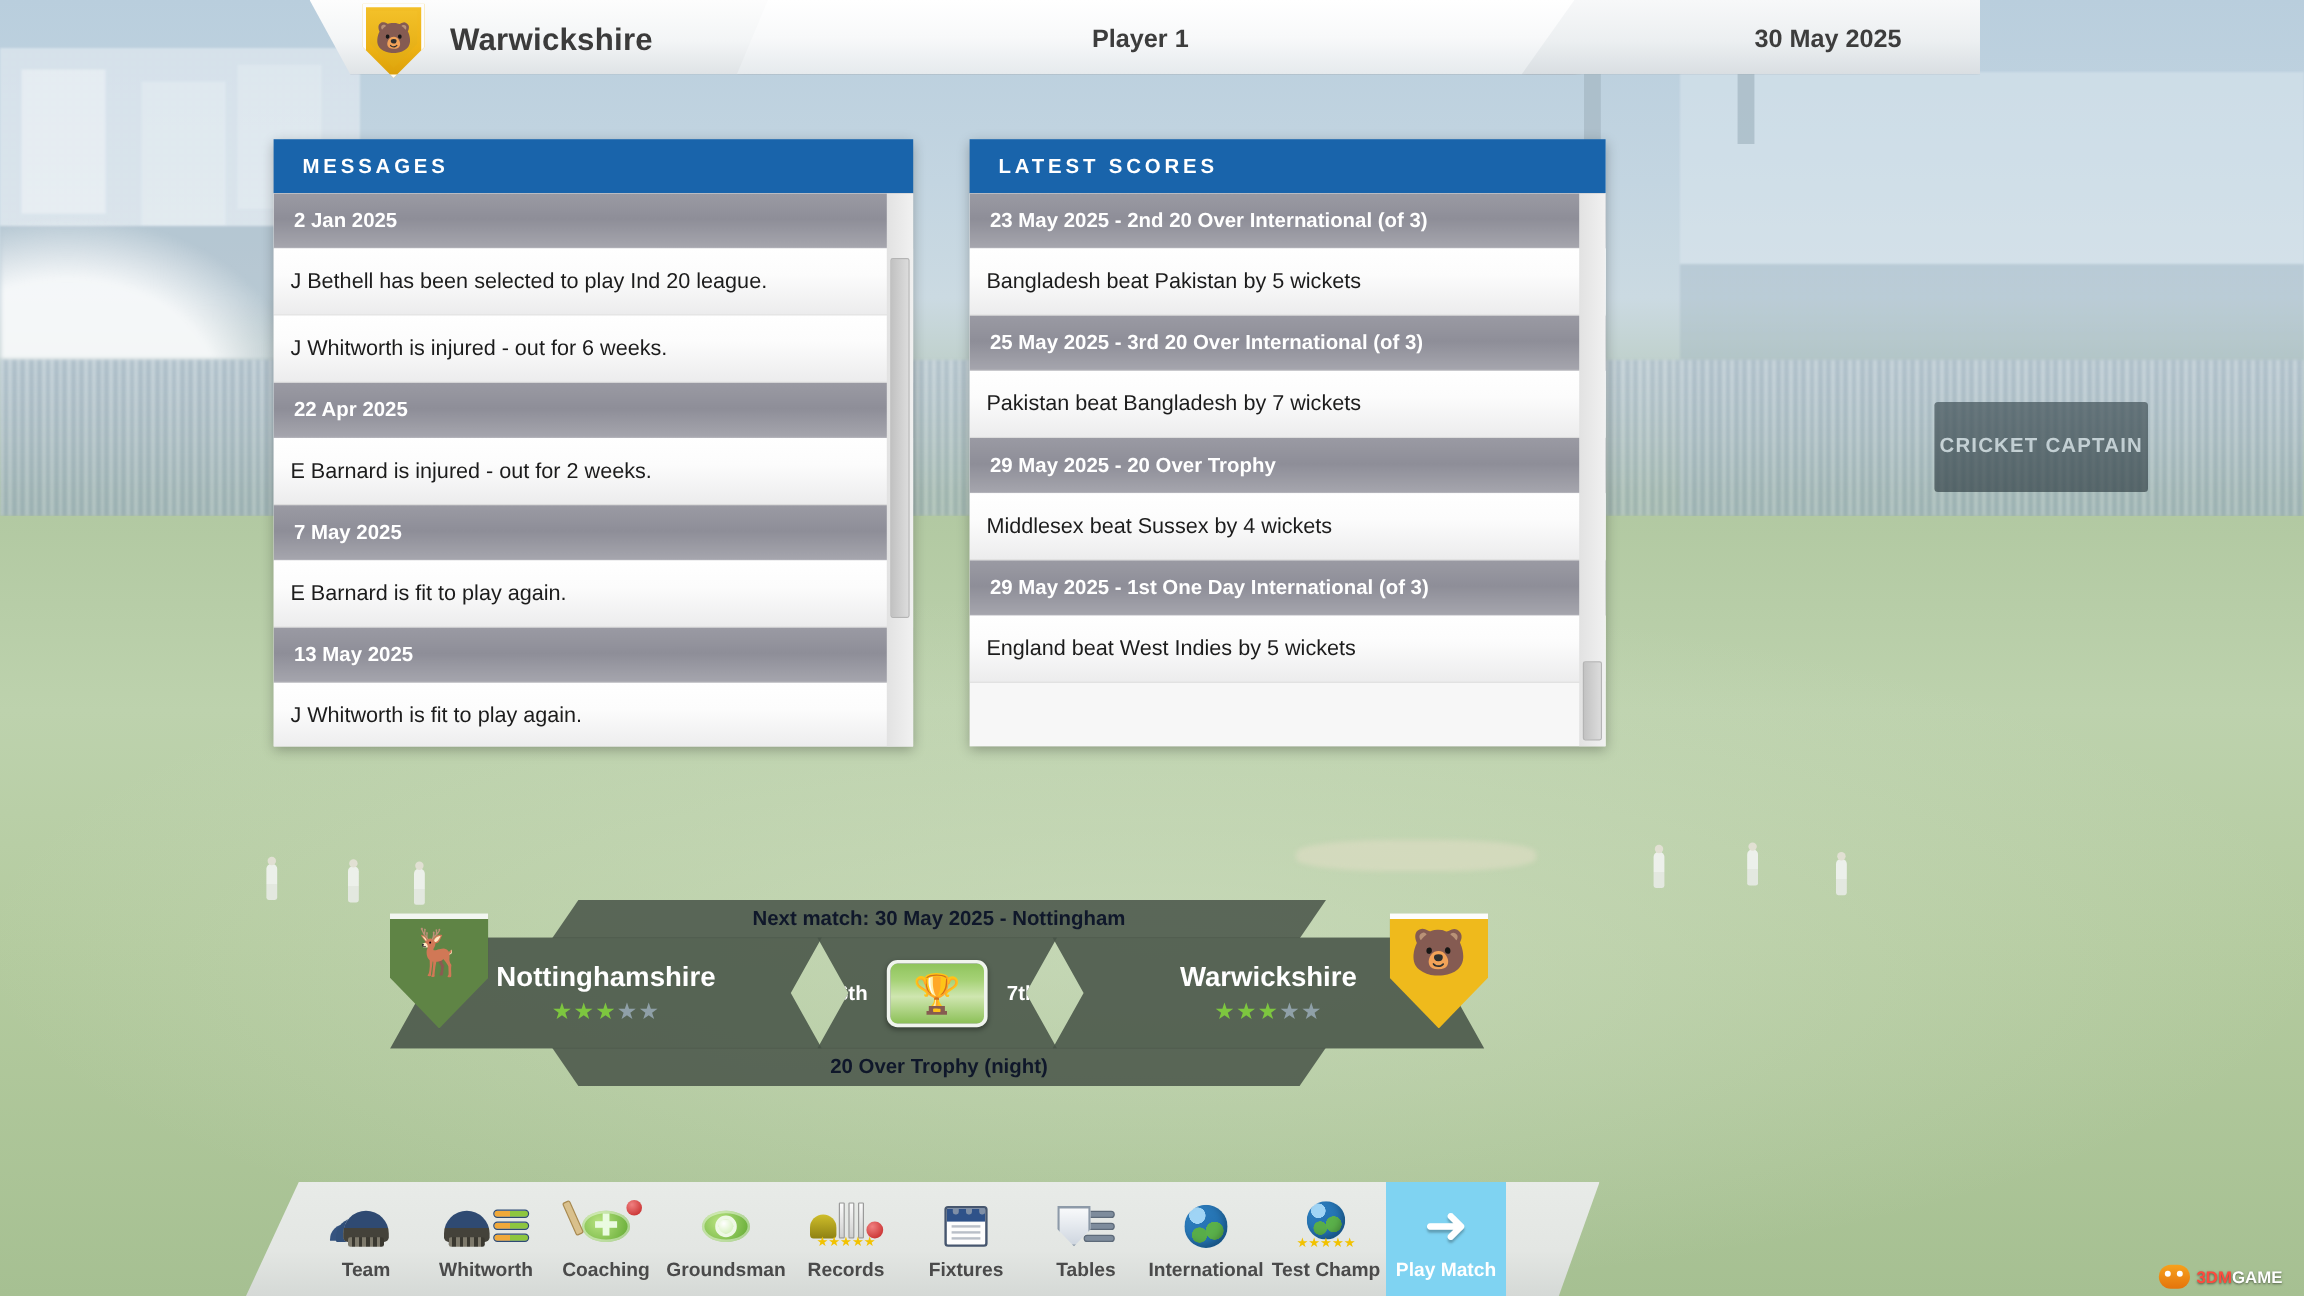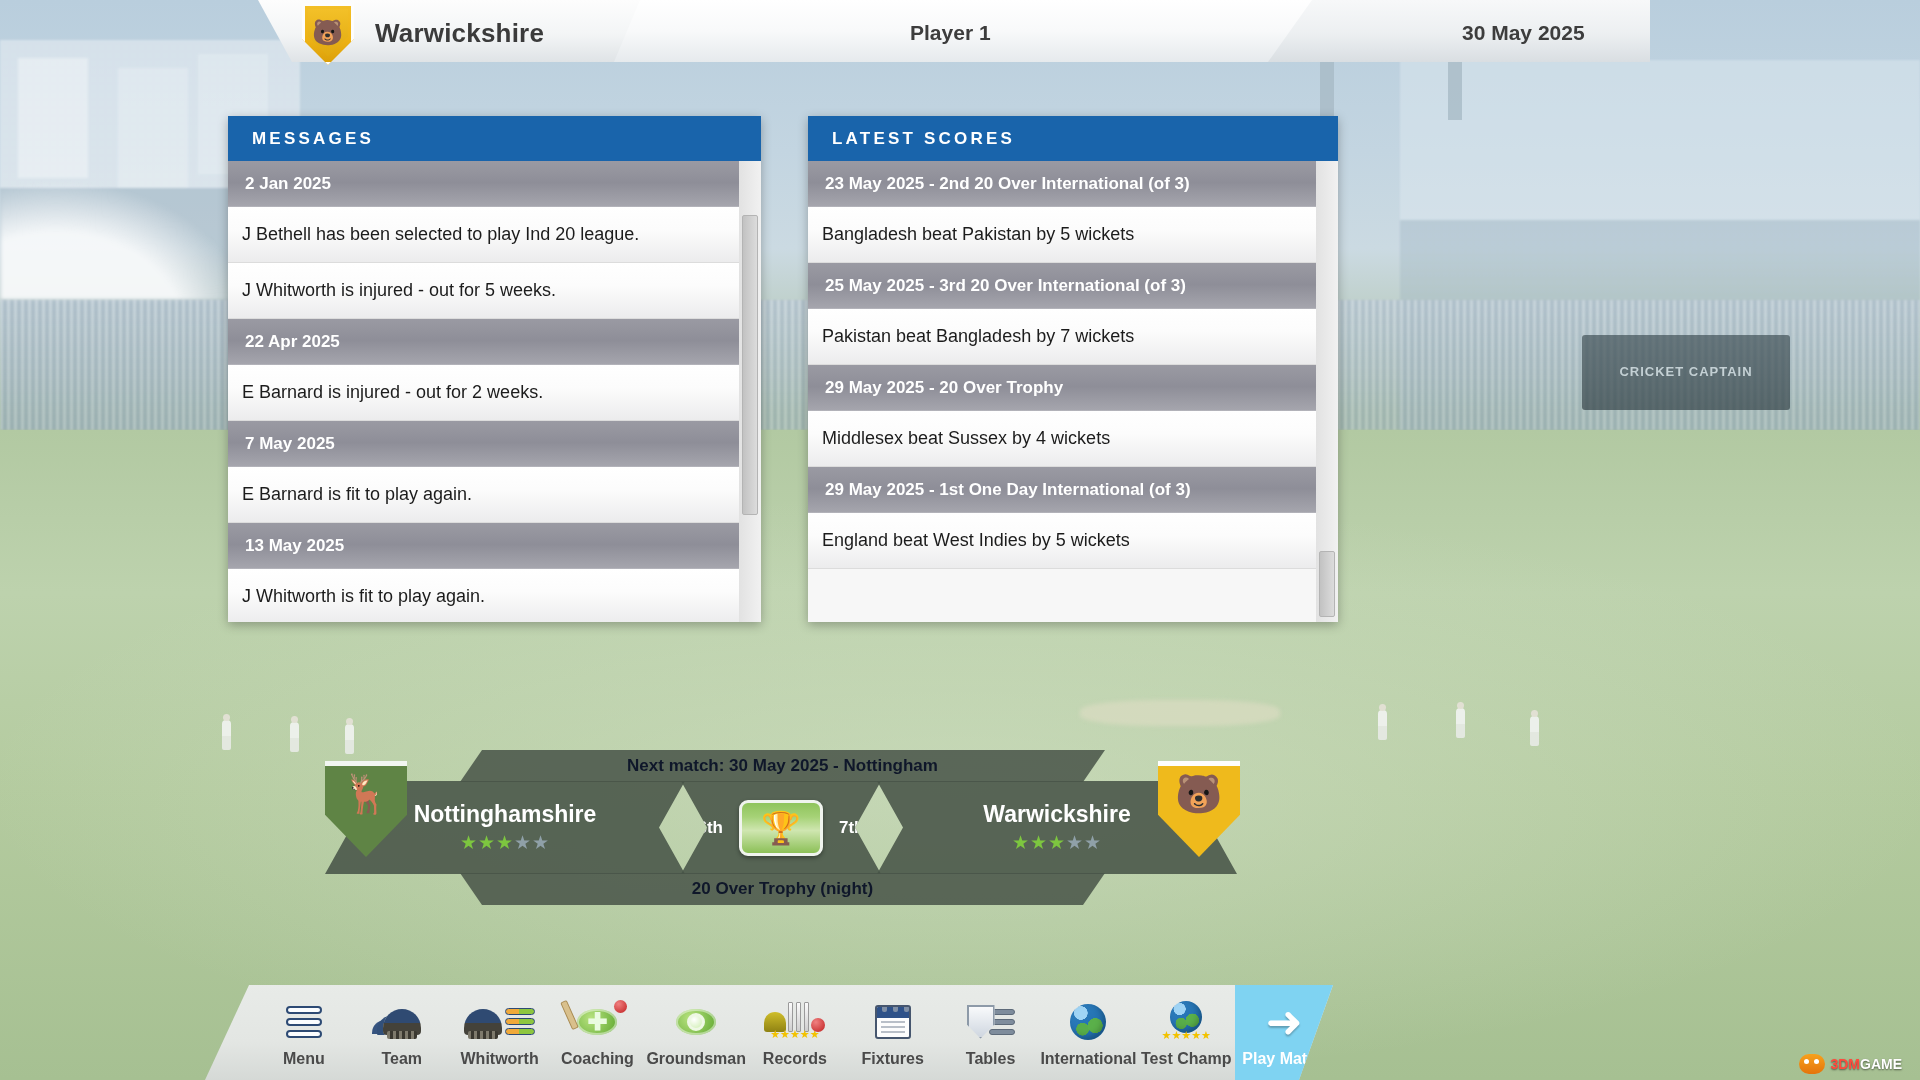--- a/index.html
+++ b/index.html
@@ -45,25 +45,25 @@
       linear-gradient(to bottom, rgba(190,205,215,.75), rgba(160,180,195,.5));
     filter: blur(1.2px);
   }
   .bg-stand-right {
     position:absolute; right:0; top:60px; width:520px; height:380px;
     background:
       linear-gradient(to bottom, rgba(225,235,243,.45) 0 42%, rgba(150,172,188,.30) 42% 100%);
     filter: blur(1px);
   }
   .bg-board {
-    position:absolute; right:130px; top:335px; width:208px; height:75px;
+    position:absolute; right:130px; top:335px; width:178px; height:75px;
     background: linear-gradient(to bottom, #3a4a50, #2c3a40);
     opacity: .65; border-radius: 3px;
     display:flex; align-items:center; justify-content:center;
-    color:#cfd9dd; font-size:13px; font-weight:bold; letter-spacing:1px;
+    color:#cfd9dd; font-size:17px; font-weight:bold; letter-spacing:1px;
     text-align:center; line-height:1.1; filter: blur(.4px);
   }
   .floodlight { position:absolute; width:14px; background:#a8bac6; opacity:.8; }
   .bg-pitch {
     position:absolute; left:0; top:430px; width:1920px; height:650px;
     background:
       radial-gradient(ellipse 1400px 420px at 50% 55%, rgba(215,228,205,.5) 0%, rgba(0,0,0,0) 70%),
       linear-gradient(to bottom, #b2c9a2 0%, #bdd2ad 25%, #b4cb9f 55%, #a6c092 100%);
   }
   .bg-crease {
@@ -367,21 +367,21 @@
   <div class="hdr-player">Player 1</div>
   <div class="hdr-date">30 May 2025</div>
 </div>
 
 <div class="panel" id="messages-panel">
   <div class="panel-head">MESSAGES</div>
   <div class="panel-body">
     <div id="messages-rows">
         <div class="row-date">2 Jan 2025</div>
         <div class="row-item">J Bethell has been selected to play Ind 20 league.</div>
-        <div class="row-item">J Whitworth is injured  - out for 5 weeks.</div>
+        <div class="row-item">J Whitworth is injured  - out for 6 weeks.</div>
         <div class="row-date">22 Apr 2025</div>
         <div class="row-item">E Barnard is injured  - out for 2 weeks.</div>
         <div class="row-date">7 May 2025</div>
         <div class="row-item">E Barnard is fit to play again.</div>
         <div class="row-date">13 May 2025</div>
         <div class="row-item">J Whitworth is fit to play again.</div>
       </div>
     <div class="scroll-track">
       <div class="scroll-thumb" style="top:54px;height:300px;"></div>
     </div>
@@ -430,30 +430,20 @@
 
   <div class="shield shield-home">🦌</div>
   <div class="shield shield-away">🐻</div>
 
   <div class="nm-bot">20 Over Trophy (night)</div>
 </div>
 
 <div class="toolbar" id="toolbar">
     <div class="tb-item">
       <div class="tb-glyph">
-        <span class="menu-bars">
-          <i></i>
-          <i></i>
-          <i></i>
-        </span>
-      </div>
-      <div class="tb-label">Menu</div>
-    </div>
-    <div class="tb-item">
-      <div class="tb-glyph">
         <span class="helmet"></span>
       </div>
       <div class="tb-label">Team</div>
     </div>
     <div class="tb-item">
       <div class="tb-glyph">
         <span style="display:flex;align-items:center">
           <span class="helmet" style="box-shadow:none"></span>
           <span class="bars3">
             <i></i>

